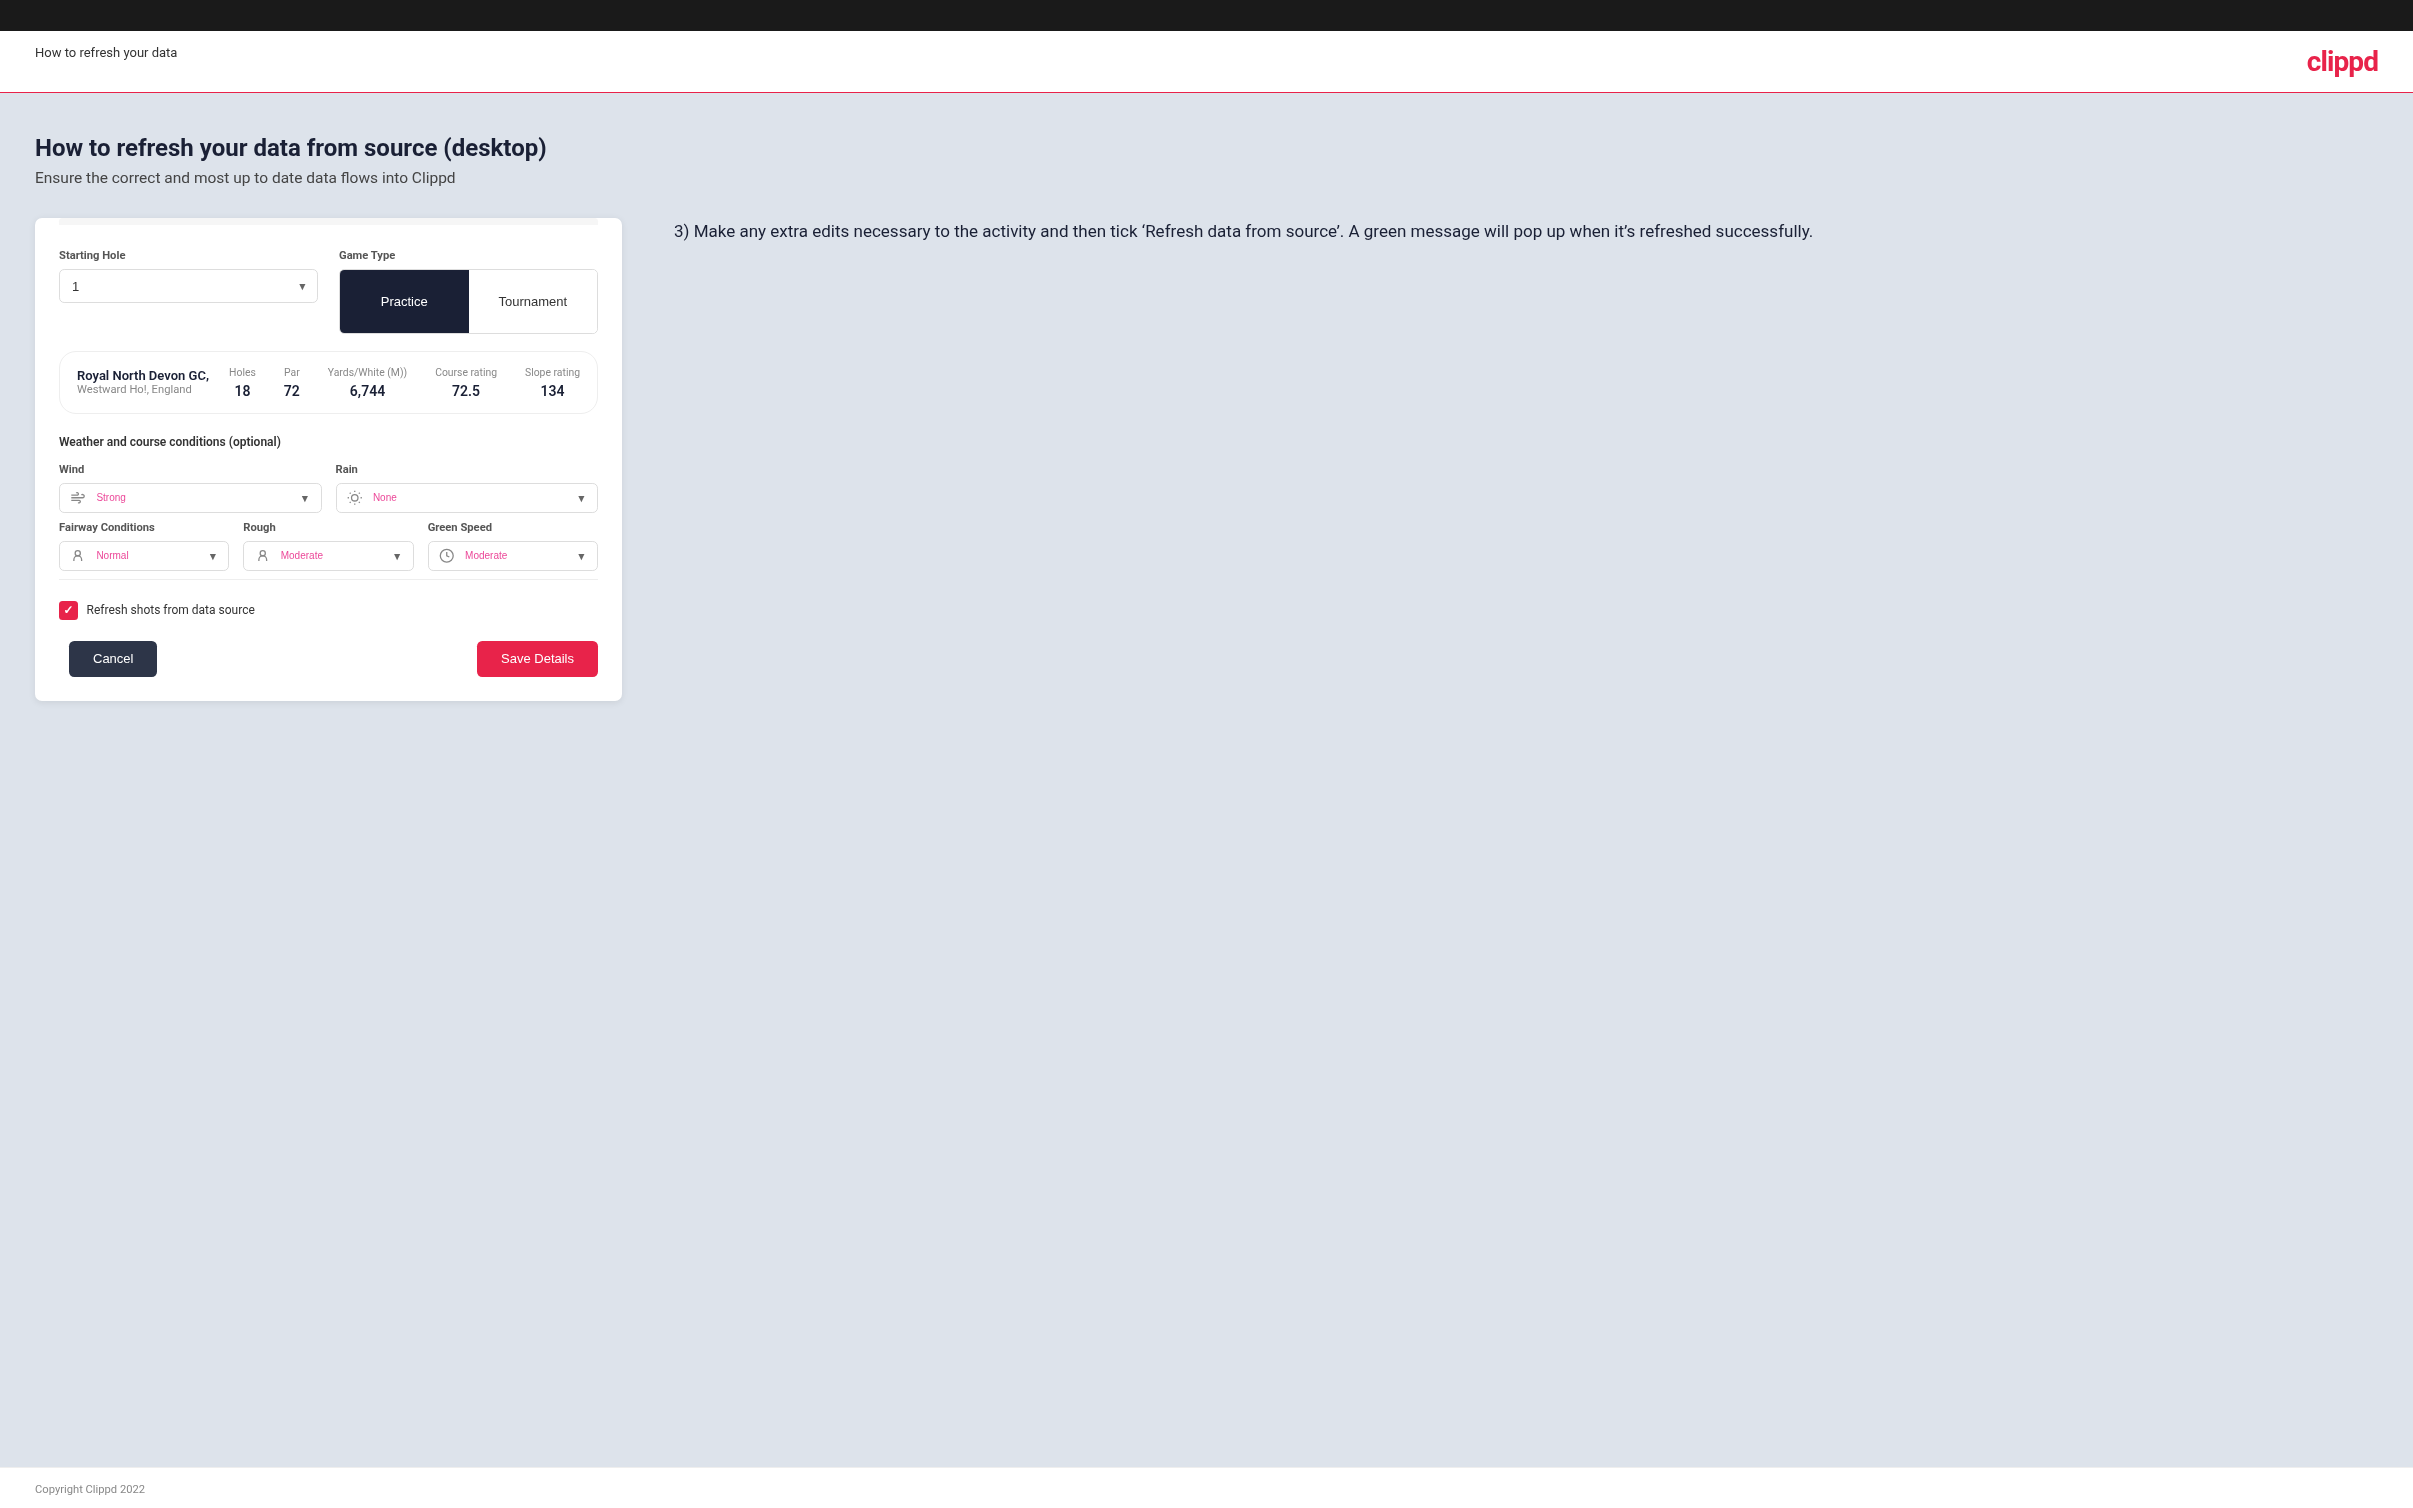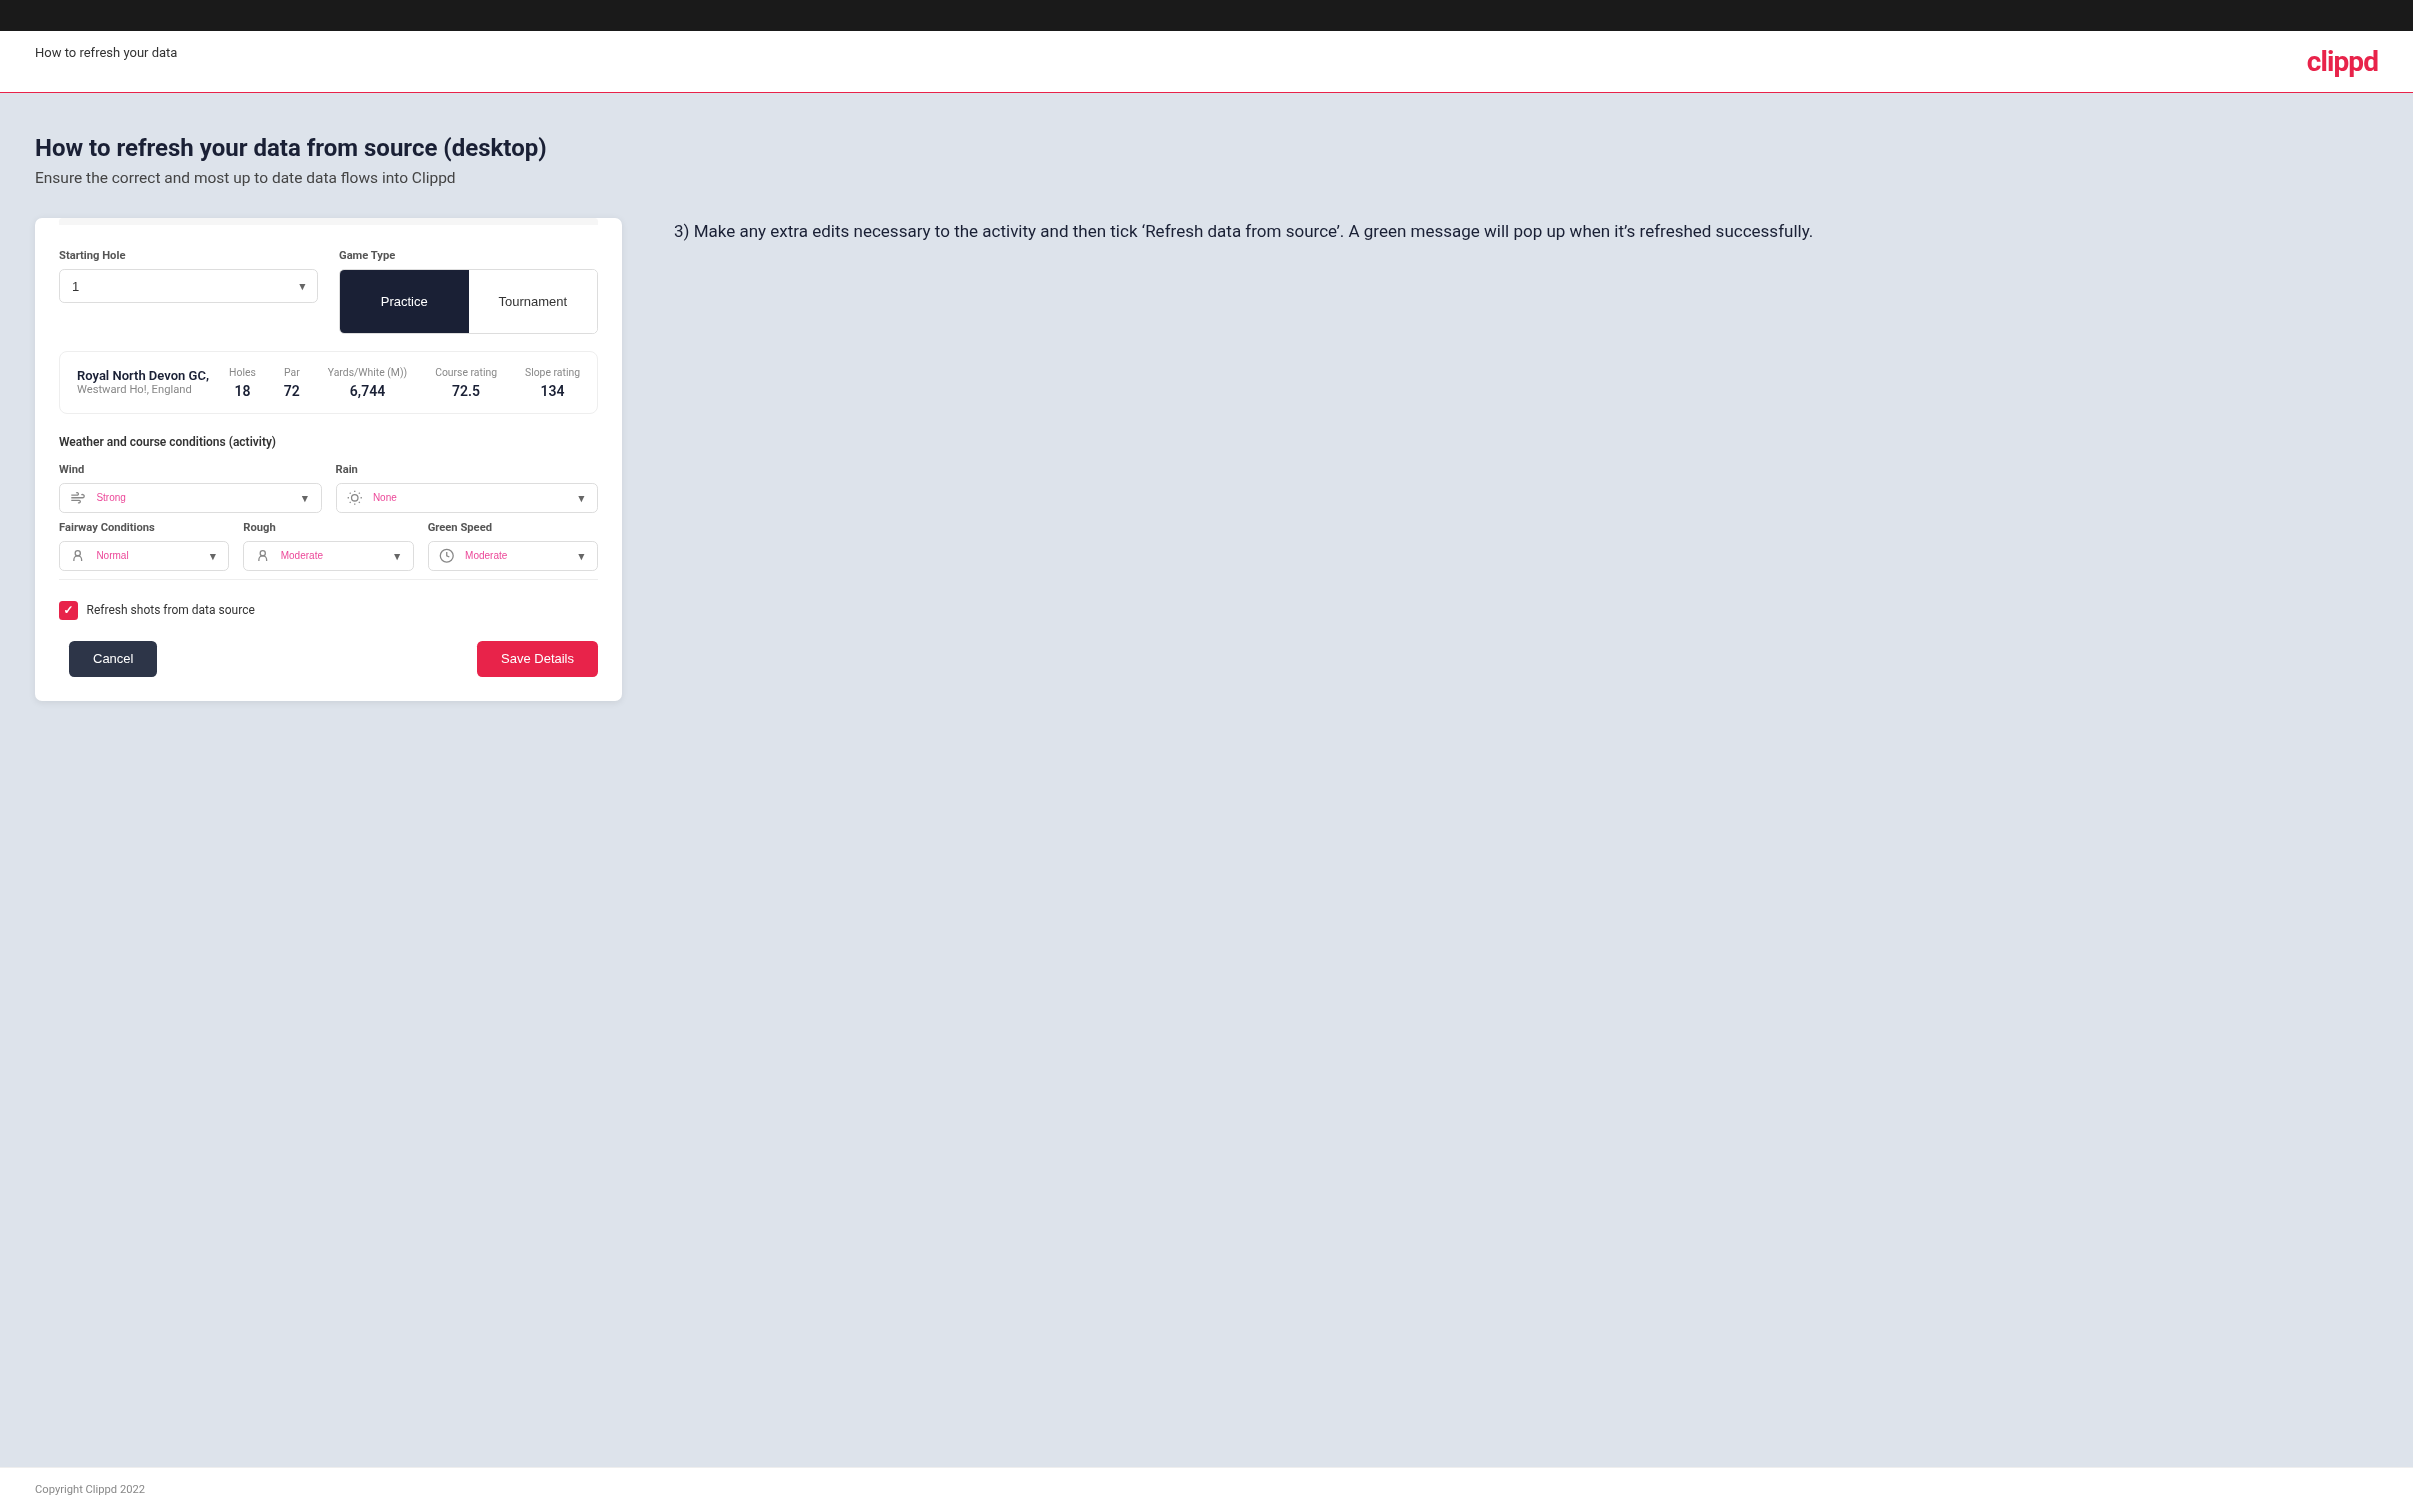--- a/index.html
+++ b/index.html
@@ -192,21 +192,21 @@
       color: #fff;
     }
 
     .toggle-btn.inactive {
       background: #fff;
       color: #333;
     }
 
     .course-info-card {
       border: 0.9px solid #eee;
-      border-radius: 8px;
+      border-radius: 17px;
       padding: 14px 17px;
       margin-bottom: 21px;
       display: flex;
       align-items: center;
       justify-content: space-between;
     }
 
     .course-name {
       font-size: 13px;
       font-weight: 600;
@@ -411,21 +411,21 @@
               <span class="stat-label">Course rating</span>
               <span class="stat-value">72.5</span>
             </div>
             <div class="course-stat">
               <span class="stat-label">Slope rating</span>
               <span class="stat-value">134</span>
             </div>
           </div>
         </div>
 
-        <div class="section-title">Weather and course conditions (activity)</div>
+        <div class="section-title">Weather and course conditions (optional)</div>
 
         <div class="conditions-row">
           <div class="form-group">
             <label class="form-label">Wind</label>
             <div class="select-with-icon">
               <span class="icon-prefix">
 
                 <svg width="15.5" height="15.5" viewBox="0 0 24 24" fill="none" stroke="#888" stroke-width="2">
                   <path d="M9.59 4.59A2 2 0 1 1 11 8H2m10.59 11.41A2 2 0 1 0 14 16H2m15.73-8.27A2.5 2.5 0 1 1 19.5 12H2"></path>
                 </svg>

